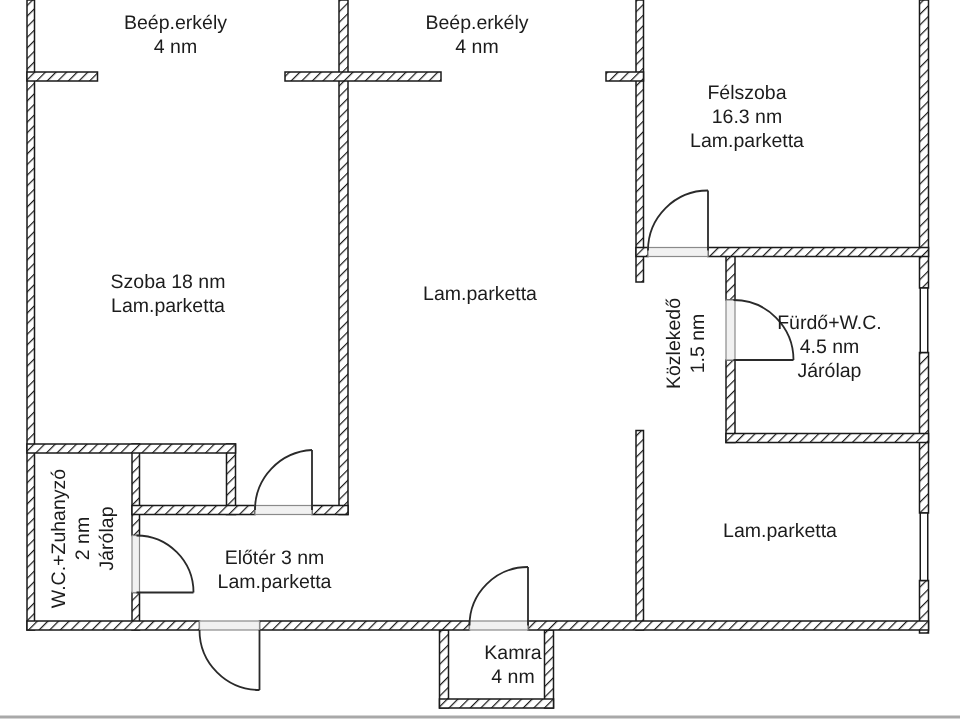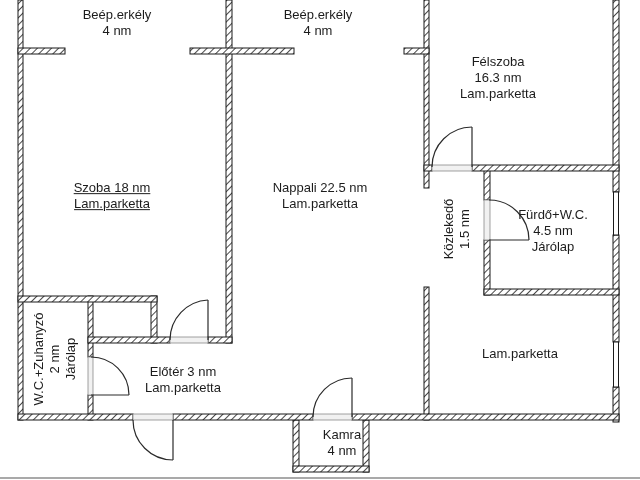--- a/index.html
+++ b/index.html
@@ -111,27 +111,26 @@
     <span>Beép.erkély</span>
     <span>4 nm</span>
   </div>
 
   <div class="label" style="left:498px;top:78px;">
     <span>Félszoba</span>
     <span>16.3 nm</span>
     <span>Lam.parketta</span>
   </div>
 
-  <div class="label" style="left:112px;top:196px;text-decoration:underline;">
+  <div class="label" style="left:112px;top:196px;">
     <span>Szoba 18 nm</span>
     <span>Lam.parketta</span>
   </div>
 
   <div class="label" style="left:320px;top:196px;">
-    <span>Nappali 22.5 nm</span>
     <span>Lam.parketta</span>
   </div>
 
   <div class="label vertical" style="left:457px;top:229px;">
     <span>Közlekedő</span>
     <span>1.5 nm</span>
   </div>
 
   <div class="label" style="left:553px;top:231px;">
     <span>Fürdő+W.C.</span>

